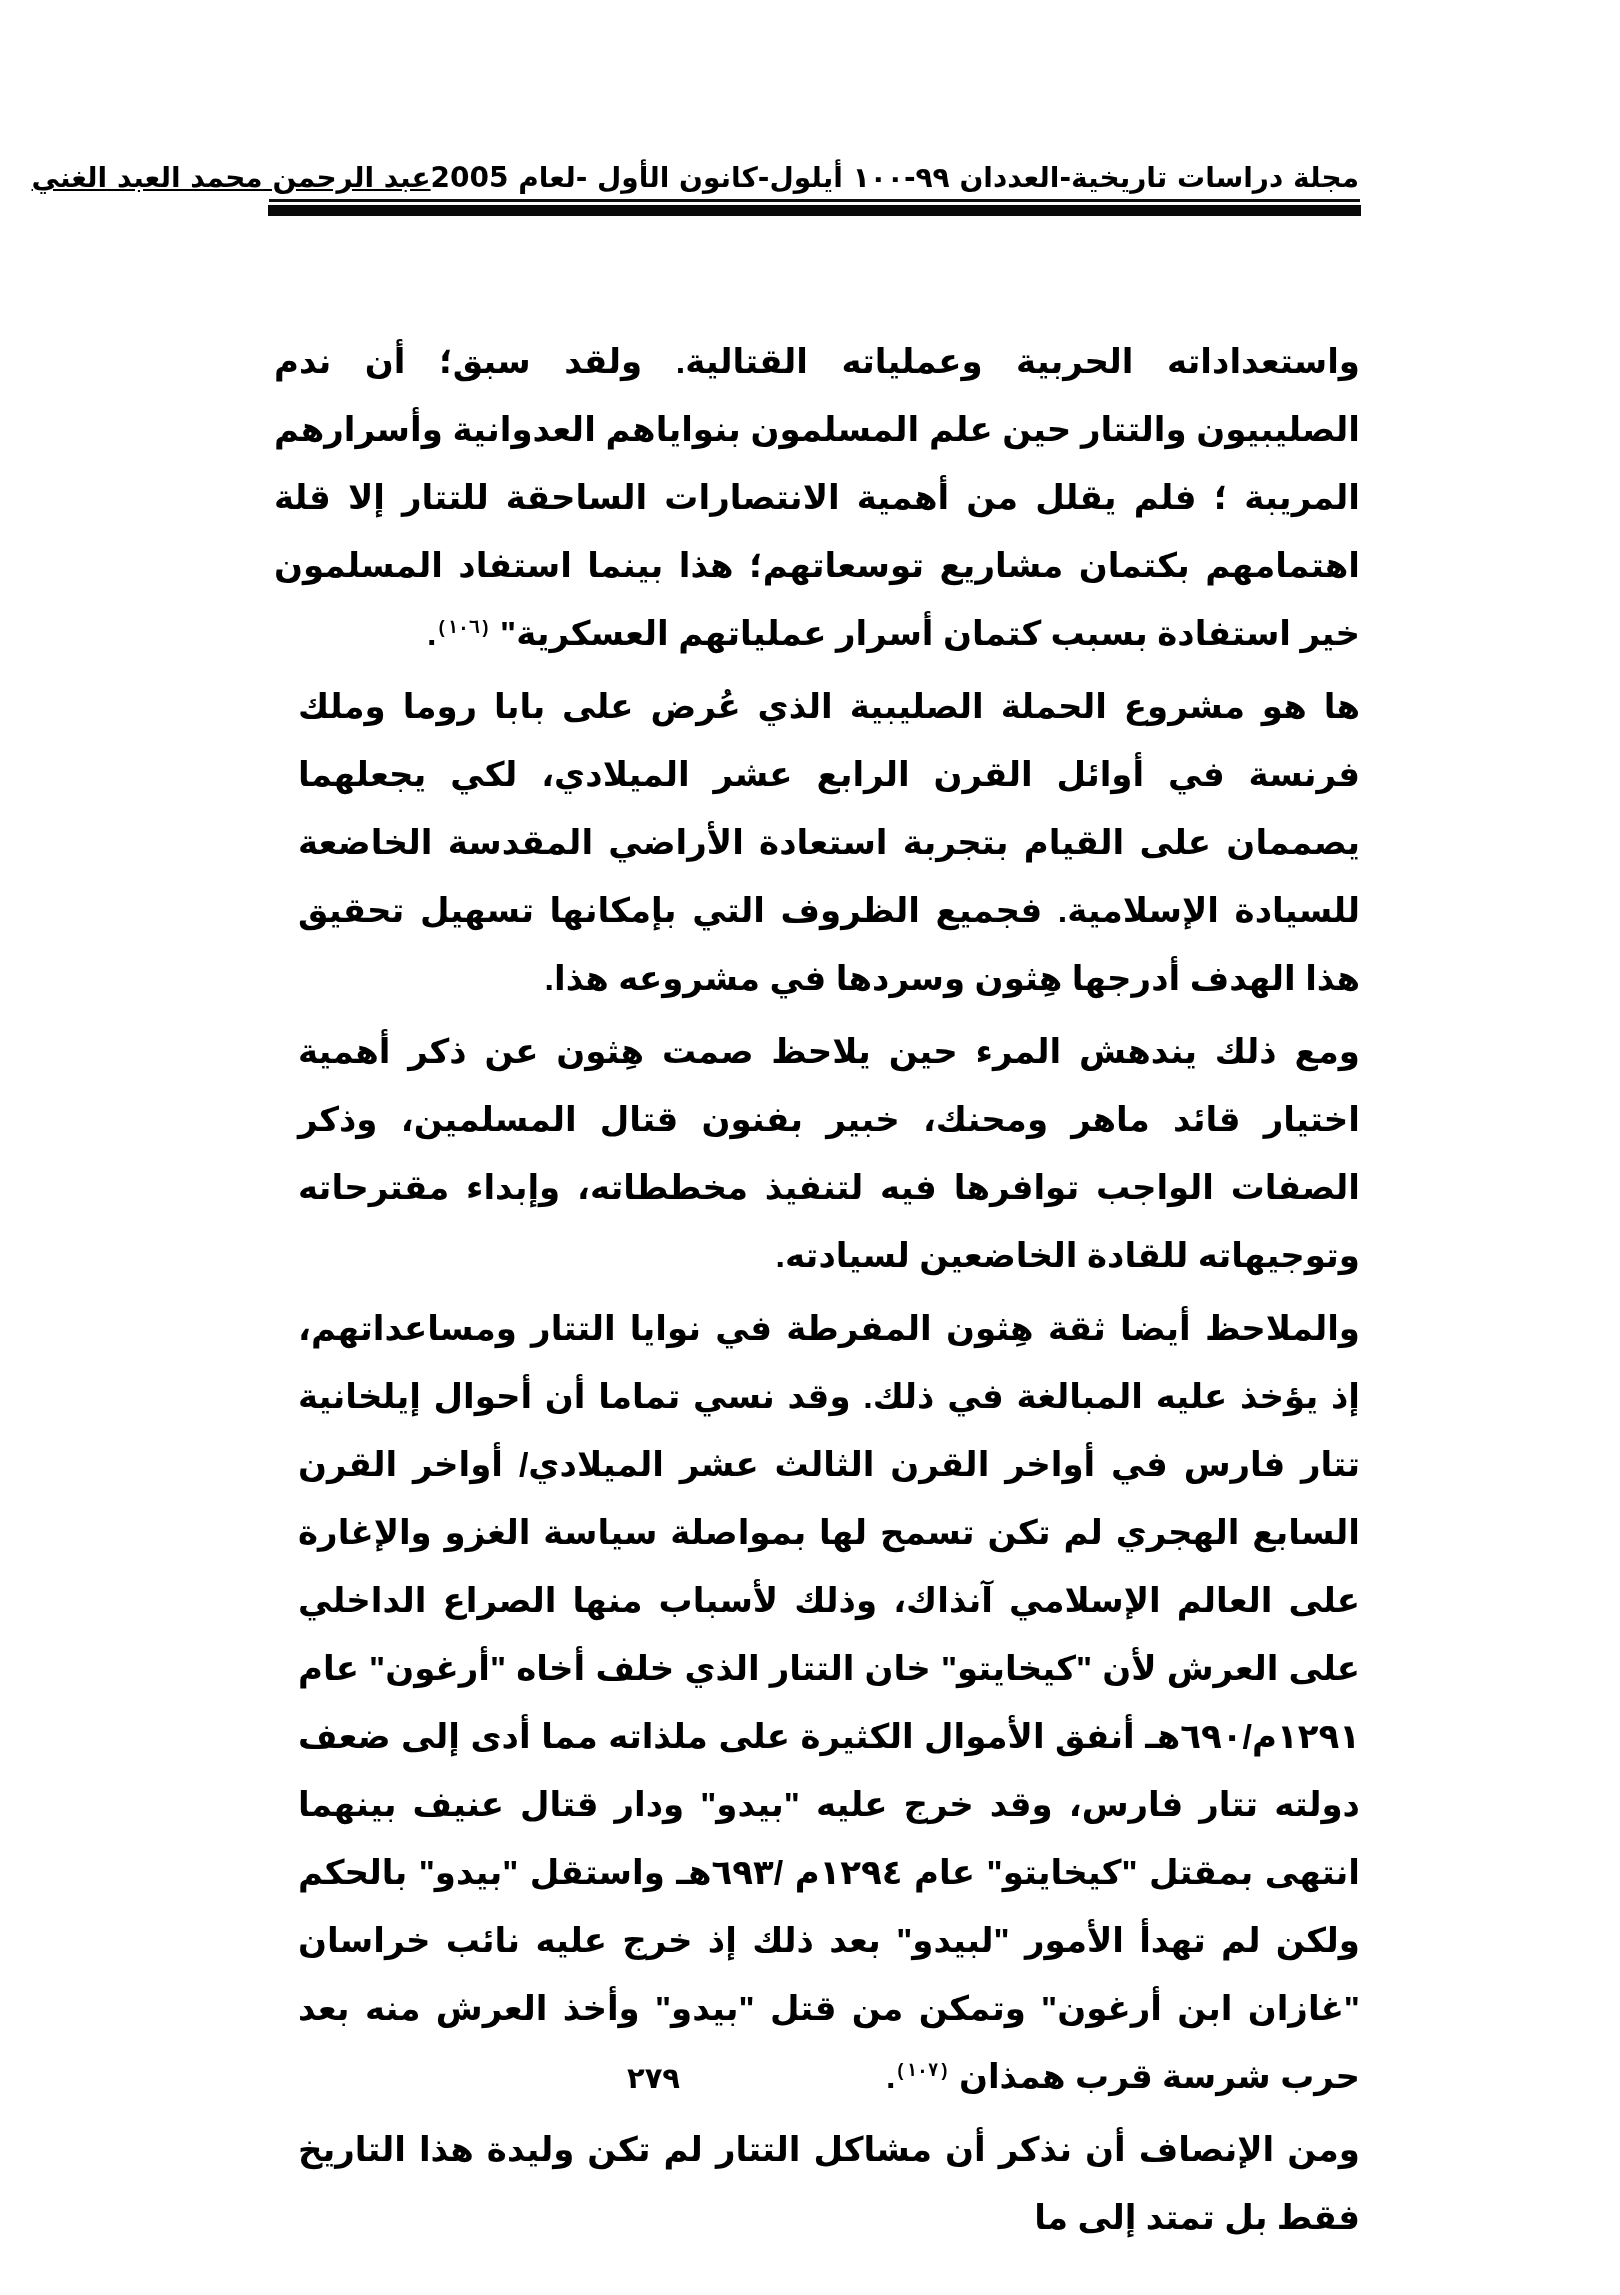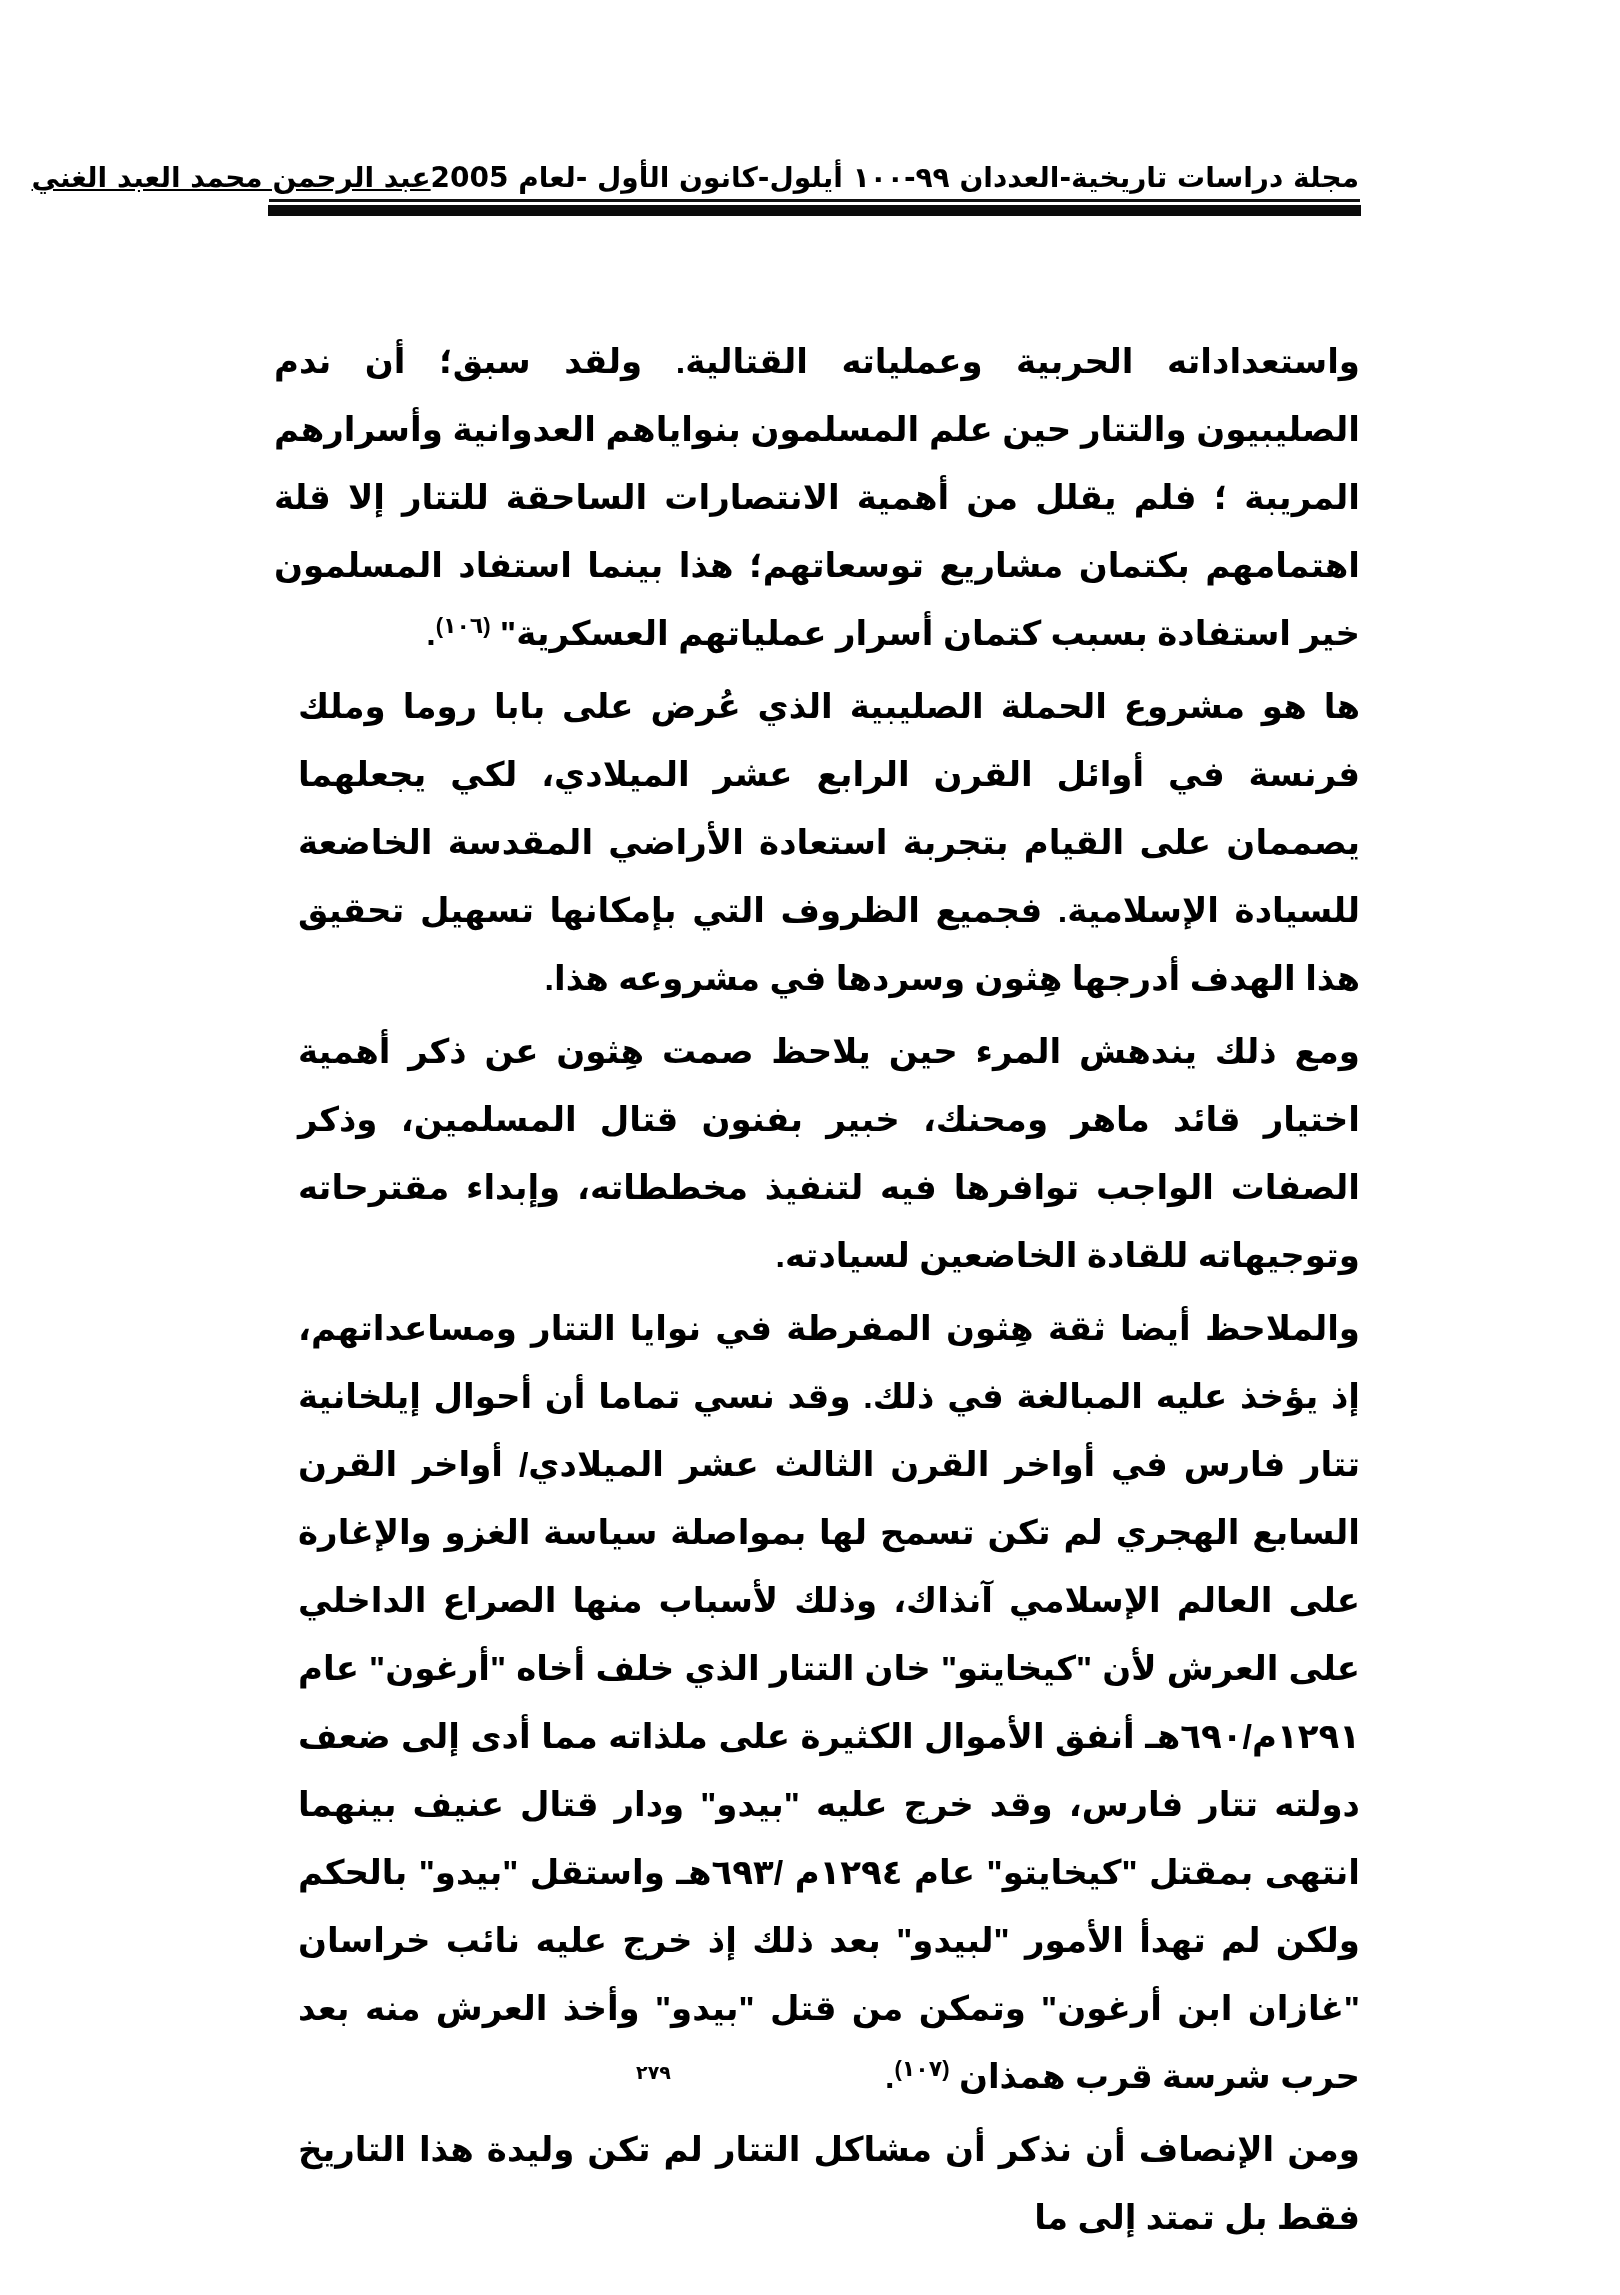--- a/index.html
+++ b/index.html
@@ -69,32 +69,33 @@
       line-height: 68px;
     }
     .para {
       margin: 0 0 0 0;
       text-align: justify;
       text-align-last: right;
     }
     .para + .para { margin-top: 0px; margin-left: 24px; }
     .para.gap { margin-top: 5px; }
     .fn {
-      font-size: 22px;
+      font-size: 18px;
       vertical-align: super;
       line-height: 0;
+      font-family: Liberation Mono, monospace;
     }
     .page-number {
       position: absolute;
       left: 0;
       width: 1307px;
       top: 2061px;
       text-align: center;
       font-family: "DejaVu Sans", sans-serif;
-      font-size: 19px;
+      font-size: 29px;
       font-weight: bold;
       direction: rtl;
     }
   </style>
 </head>
 <body>
 
 <div class="page">
 
   <div class="running-header">

